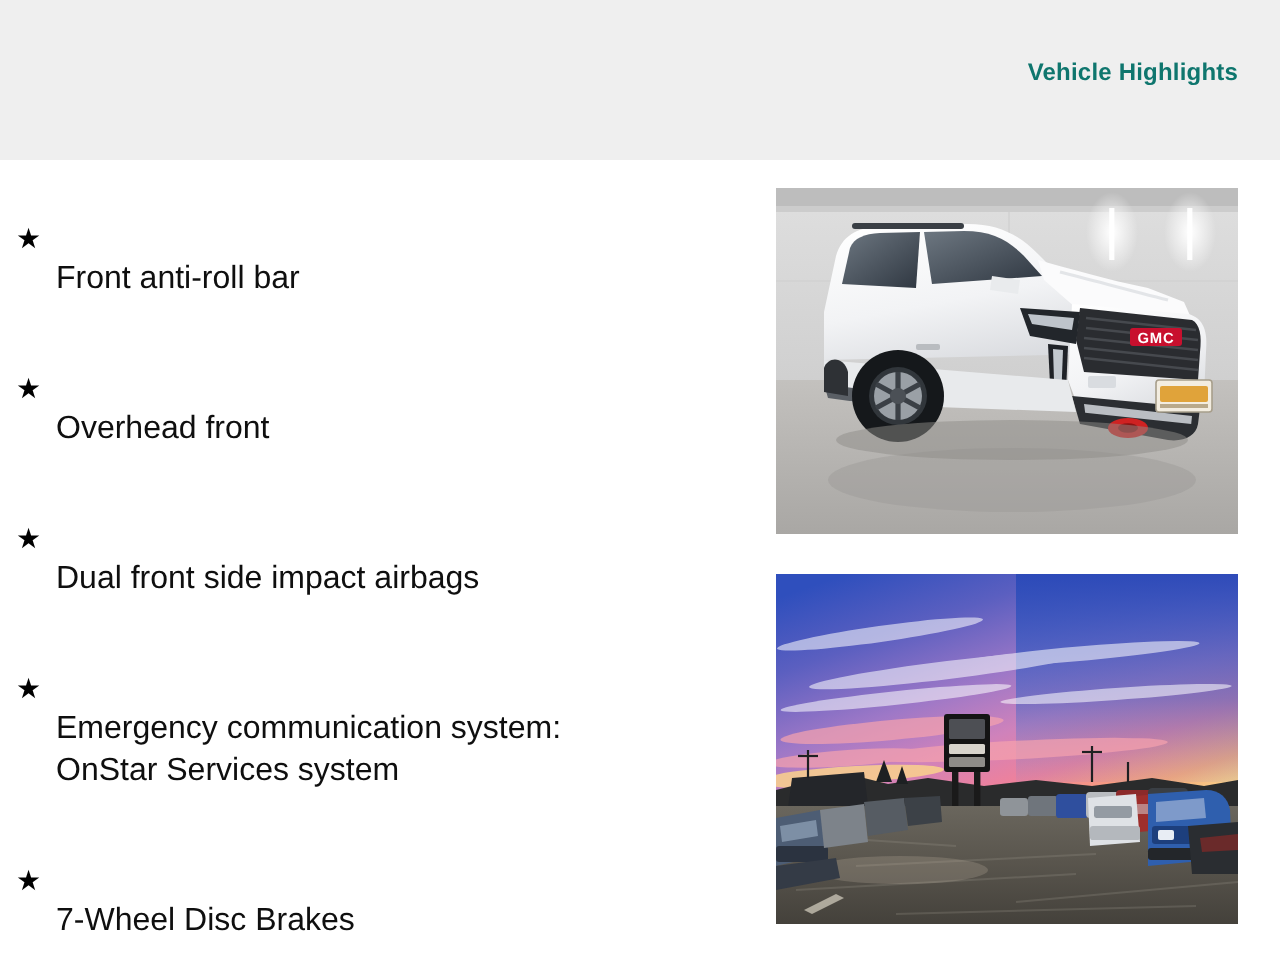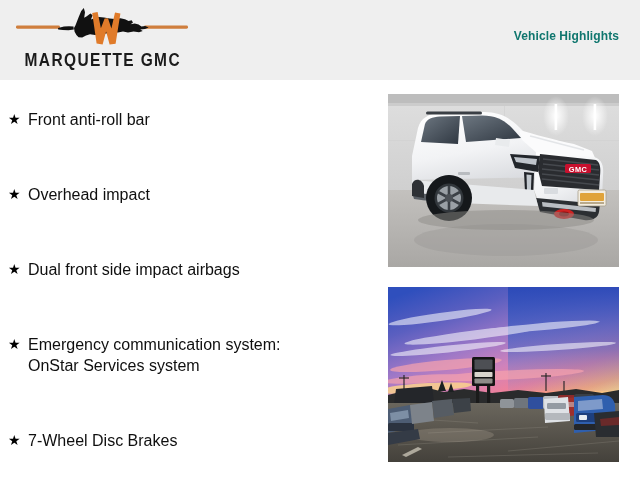--- a/index.html
+++ b/index.html
@@ -82,20 +82,21 @@
     color: #000;
     text-align: left;
     user-select: none;
   }
   .feature-text {
     flex: 1 1 auto;
     font-size: 16px;
     line-height: 21px;
     color: #0f0f0f;
     white-space: pre-line;
+    margin-top: 20px;
   }
 
   
   .photo {
     position: absolute;
     overflow: hidden;
     background: #0ea5e9;
   }
   .photo-vehicle {
     left: 388px; top: 94px;
@@ -105,67 +106,34 @@
     left: 388px; top: 287px;
     width: 231px; height: 175px;
   }
   .photo svg { display: block; width: 100%; height: 100%; }
 </style>
 </head>
 <body>
 
 <div class="header">
 
-  <div class="logo-block">
-
-    <div class="logo-mark">
-      <svg viewBox="0 0 180 48" xmlns="http://www.w3.org/2000/svg">
-
-        <rect x="4" y="21.5" width="44" height="3.2" rx="1.4" fill="#cf7e3d"></rect>
-
-        <rect x="132" y="21.5" width="44" height="3.2" rx="1.4" fill="#cf7e3d"></rect>
-
-        <g fill="#111111">
-          <path d="M63.5 21.3 L66.5 13.5 L69.2 7.0 L71.8 4.0 L73.0 8.2 L72.2 13.8
-                   L74.8 12.2 L78.4 9.4 L80.6 11.2 L79.0 15.4 L82.6 14.0
-                   L87.0 13.0 L92.0 13.4 L97.6 14.6 L103.0 15.0 L108.4 14.2
-                   L113.0 15.2 L116.6 17.0 L119.6 16.2 L121.0 18.4 L118.6 20.2
-                   L122.8 19.6 L126.6 20.6 L129.4 22.6 L133.2 22.0 L136.6 23.4
-                   L133.0 25.0 L128.2 25.4 L130.8 27.0 L127.0 28.2 L121.6 27.6
-                   L116.0 28.4 L111.0 27.4 L106.0 28.6 L99.4 28.2 L94.0 29.4
-                   L88.4 30.6 L83.0 31.0 L78.0 30.2 L74.0 31.6 L70.2 33.6
-                   L66.6 33.2 L64.4 31.0 L62.6 27.8 L62.0 24.0 Z"></path>
-          <path d="M46.0 24.0 L52.0 22.6 L57.0 22.2 L61.5 22.4 L61.8 25.4
-                   L56.4 26.2 L50.8 26.0 L46.2 25.4 Z"></path>
-        </g>
-
-        <g fill="#e07b2a">
-          <path d="M80.2 9.0 L85.6 8.0 L88.9 24.2 L92.6 14.6 L96.0 14.2
-                   L99.4 24.6 L103.0 8.6 L108.4 9.6 L103.6 39.8 L97.6 40.6
-                   L94.1 27.6 L90.6 40.4 L84.6 39.6 Z"></path>
-        </g>
-      </svg>
-    </div>
-
-    <div class="logo-word">MARQUETTE GMC</div>
-  </div>
 
   <div class="page-title">Vehicle Highlights</div>
 </div>
 
 <div class="features">
 
   <div class="feature-row r0">
     <span class="bullet-star">★</span>
     <span class="feature-text">Front anti-roll bar</span>
   </div>
 
   <div class="feature-row r1">
     <span class="bullet-star">★</span>
-    <span class="feature-text">Overhead impact</span>
+    <span class="feature-text">Overhead front</span>
   </div>
 
   <div class="feature-row r2">
     <span class="bullet-star">★</span>
     <span class="feature-text">Dual front side impact airbags</span>
   </div>
 
   <div class="feature-row r3">
     <span class="bullet-star">★</span>
     <span class="feature-text">Emergency communication system:

